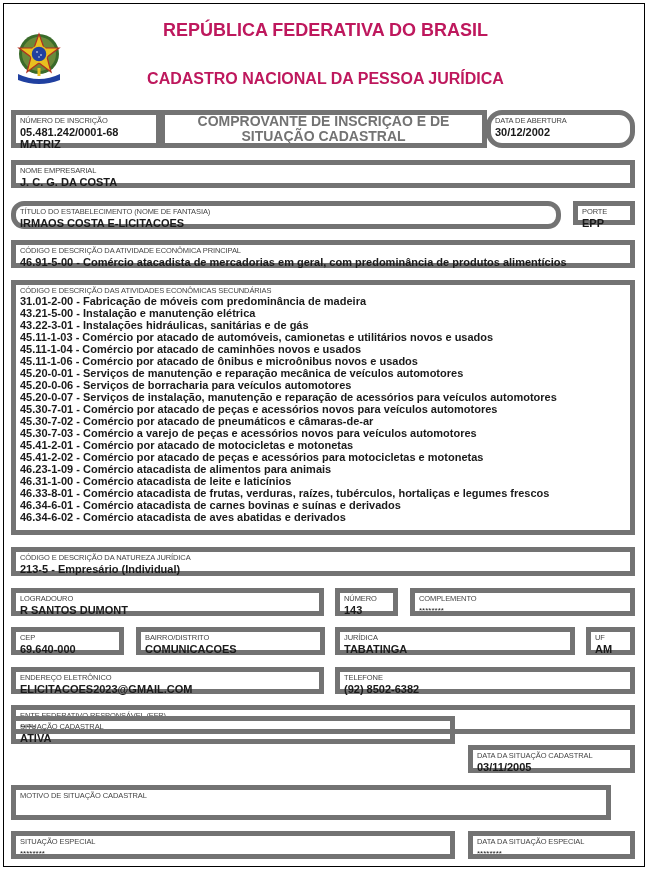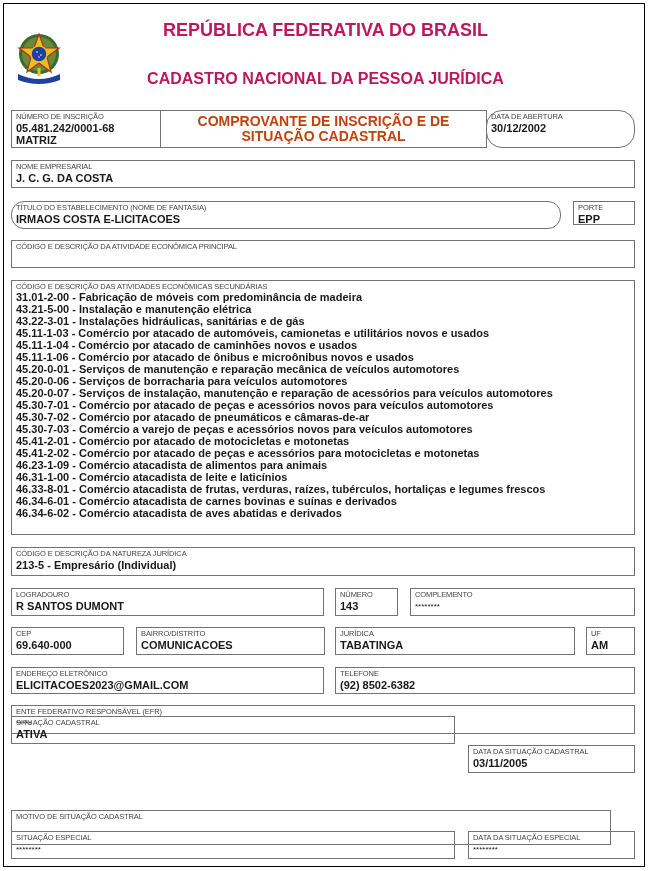--- a/index.html
+++ b/index.html
@@ -5,28 +5,28 @@
   html, body { margin: 0; padding: 0; background: #ffffff; }
   body { width: 651px; height: 871px; position: relative; overflow: hidden;
          font-family: "Liberation Sans", sans-serif; color: #1a1a1a; }
   .page { position: absolute; left: 3px; top: 3px; width: 642px; height: 864px;
           border: 1px solid #000; box-sizing: border-box; }
   .emblem { position: absolute; left: 14px; top: 30px; width: 50px; height: 56px; }
   .h1 { position: absolute; left: 0; width: 651px; text-align: center; font-weight: bold;
         color: #be185d; }
   .h1.t1 { top: 20px; font-size: 18px; left: 0; padding-left: 0; }
   .h1.t2 { top: 70px; font-size: 16px; }
-  .box { position: absolute; border: 1px solid #737373; box-sizing: border-box; }
+  .box { position: absolute; border: 5px solid #737373; box-sizing: border-box; }
   .lbl { position: absolute; left: 4px; top: 1px; font-size: 7.5px; color: #444;
          white-space: nowrap; letter-spacing: -0.1px; }
   .val { position: absolute; left: 4px; top: 11px; font-size: 11px; font-weight: bold;
          color: #1a1a1a; white-space: nowrap; line-height: 12px; }
   .val.small { font-size: 8px; top: 12px; font-weight: normal; letter-spacing: 0; }
   .title-box { display: flex; align-items: center; justify-content: center; text-align: center;
-               font-size: 14px; font-weight: bold; color: #c2410c; line-height: 15px; }
+               font-size: 14px; font-weight: bold; color: #737373; line-height: 15px; }
   .list { position: absolute; left: 4px; top: 10px; font-size: 11px; font-weight: bold; line-height: 12px; }
   .list div { white-space: nowrap; }
 </style>
 </head>
 <body>
 
 <div class="page"></div>
 
 <svg class="emblem" viewBox="0 0 50 56">
   <circle cx="25" cy="24" r="20" fill="#3a6b2a"></circle>
@@ -63,20 +63,21 @@
   <div class="lbl">TÍTULO DO ESTABELECIMENTO (NOME DE FANTASIA)</div>
   <div class="val">IRMAOS COSTA E-LICITACOES</div>
 </div>
 <div class="box" style="left:573px;top:201px;width:62px;height:24px;">
   <div class="lbl">PORTE</div>
   <div class="val">EPP</div>
 </div>
 
 <div class="box" style="left:11px;top:240px;width:624px;height:28px;">
   <div class="lbl">CÓDIGO E DESCRIÇÃO DA ATIVIDADE ECONÔMICA PRINCIPAL</div>
+  <div class="val" style="font-size:11px;">46.91-5-00 - Comércio atacadista de mercadorias em geral, com predominância de produtos alimentícios</div>
 </div>
 
 <div class="box" style="left:11px;top:280px;width:624px;height:255px;">
   <div class="lbl">CÓDIGO E DESCRIÇÃO DAS ATIVIDADES ECONÔMICAS SECUNDÁRIAS</div>
   <div class="list">
     <div>31.01-2-00 - Fabricação de móveis com predominância de madeira</div>
     <div>43.21-5-00 - Instalação e manutenção elétrica</div>
     <div>43.22-3-01 - Instalações hidráulicas, sanitárias e de gás</div>
     <div>45.11-1-03 - Comércio por atacado de automóveis, camionetas e utilitários novos e usados</div>
     <div>45.11-1-04 - Comércio por atacado de caminhões novos e usados</div>
@@ -148,21 +149,21 @@
 
 <div class="box" style="left:11px;top:716px;width:444px;height:28px;padding-left:17px;">
   <div class="lbl">SITUAÇÃO CADASTRAL</div>
   <div class="val">ATIVA</div>
 </div>
 <div class="box" style="left:468px;top:745px;width:167px;height:28px;">
   <div class="lbl">DATA DA SITUAÇÃO CADASTRAL</div>
   <div class="val">03/11/2005</div>
 </div>
 
-<div class="box" style="left:11px;top:785px;width:600px;height:35px;margin-top:25px;">
+<div class="box" style="left:11px;top:785px;width:600px;height:35px;">
   <div class="lbl">MOTIVO DE SITUAÇÃO CADASTRAL</div>
   <div class="val"></div>
 </div>
 
 <div class="box" style="left:11px;top:831px;width:444px;height:28px;">
   <div class="lbl">SITUAÇÃO ESPECIAL</div>
   <div class="val small">********</div>
 </div>
 <div class="box" style="left:468px;top:831px;width:167px;height:28px;">
   <div class="lbl">DATA DA SITUAÇÃO ESPECIAL</div>

